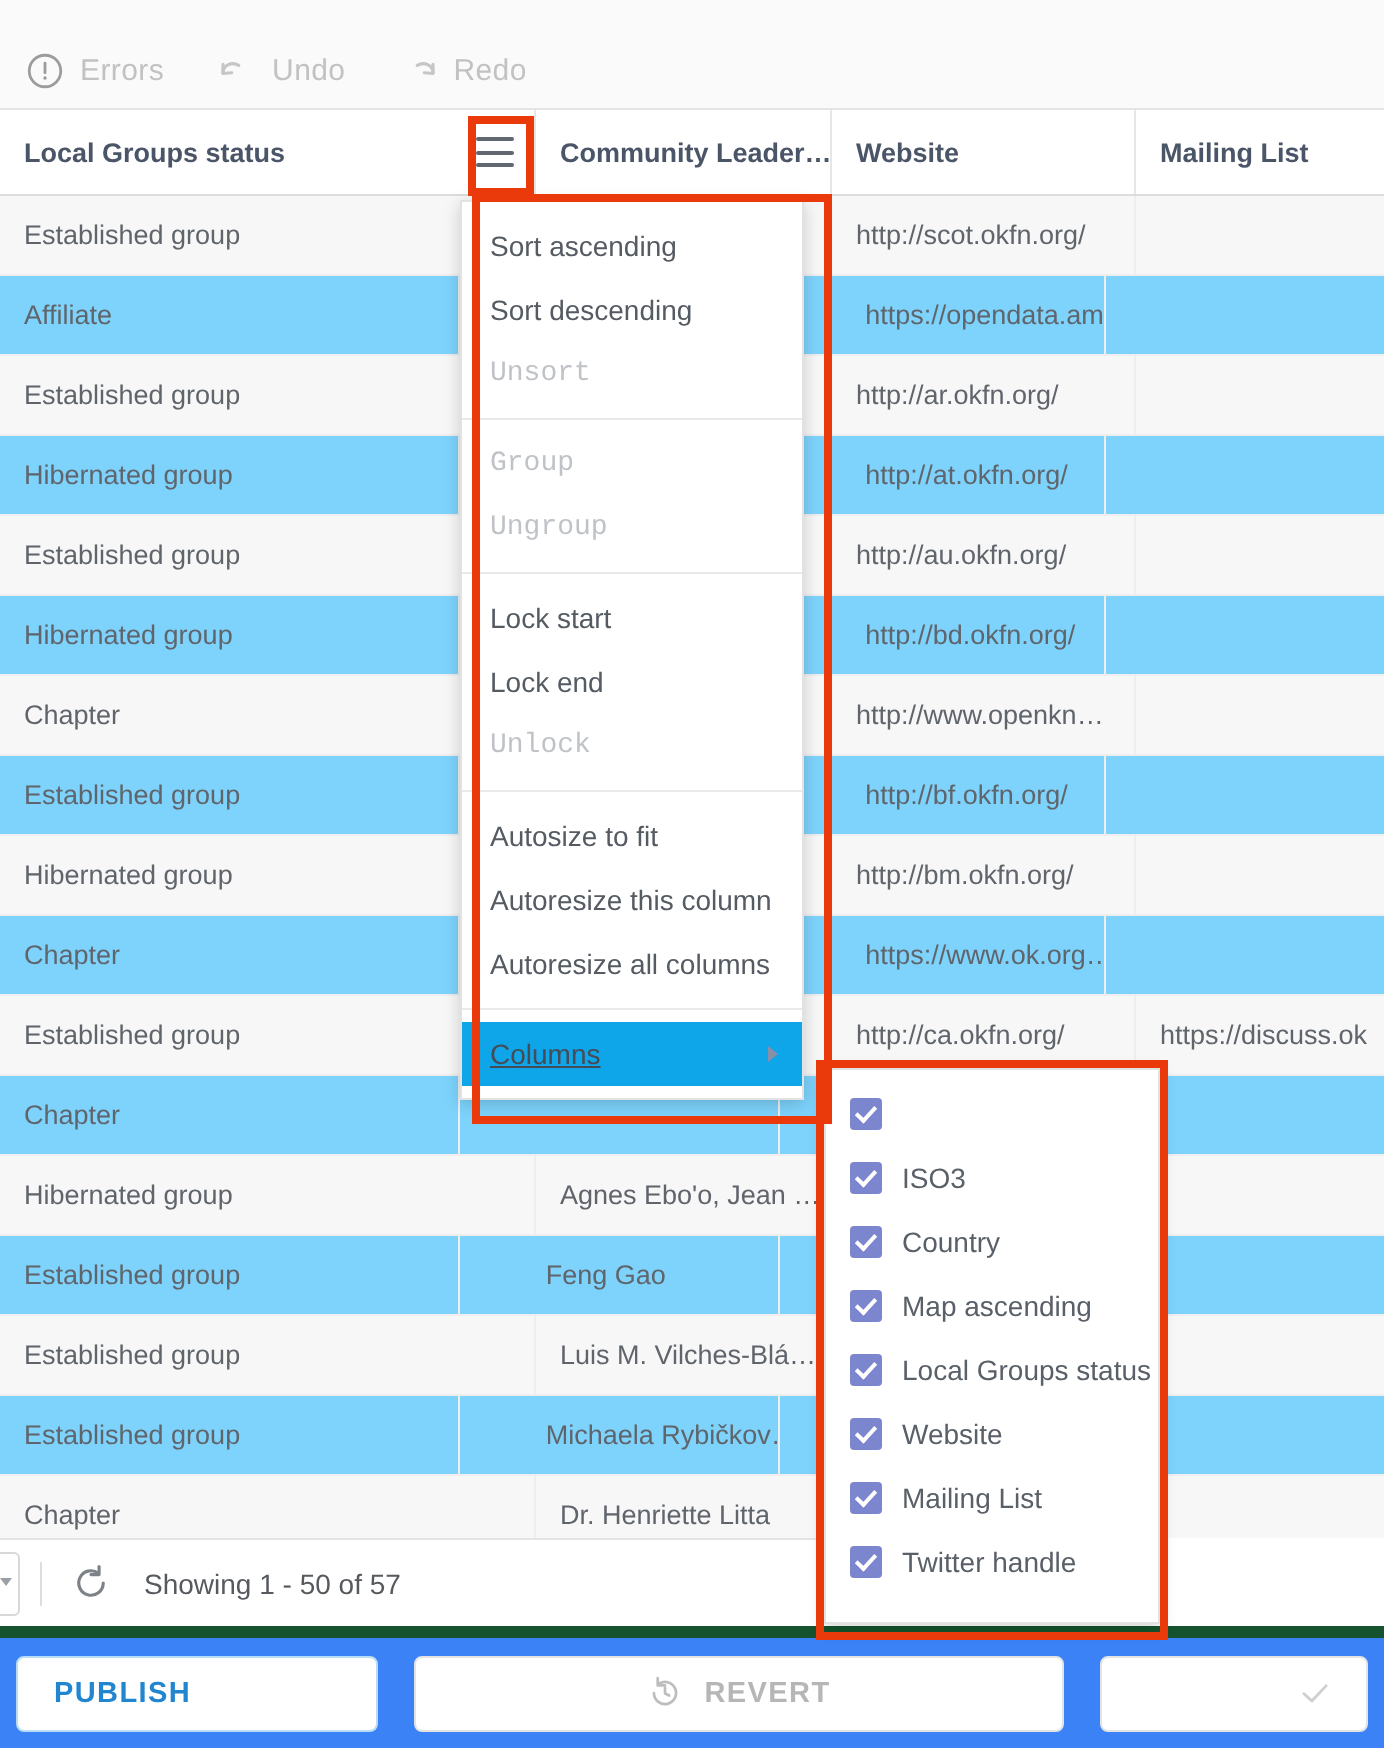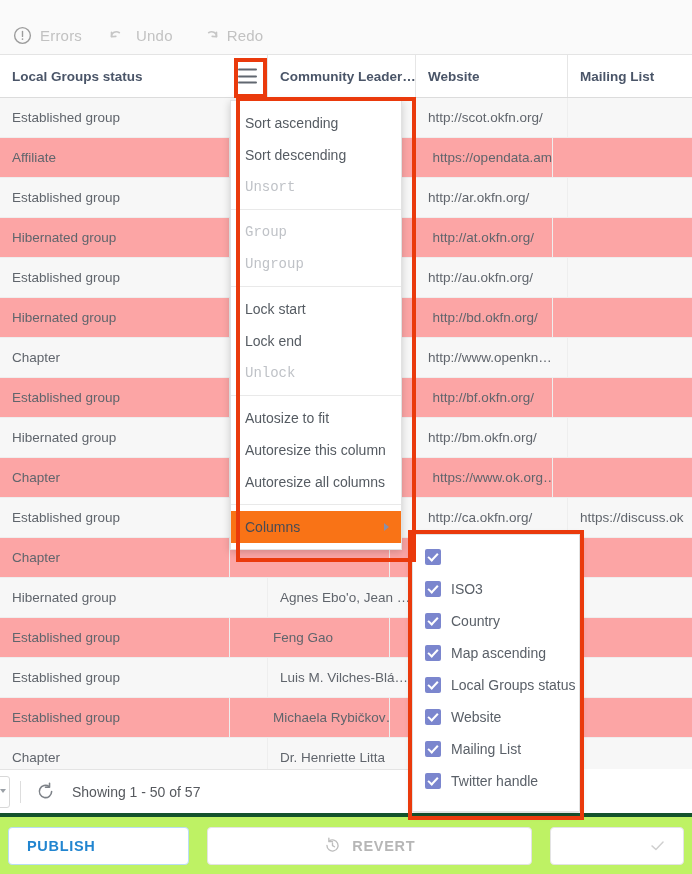--- a/index.html
+++ b/index.html
@@ -88,21 +88,21 @@
   }
   .burger i { display: block; height: 2px; background: #606770; border-radius: 1px; }
 
   .body-row {
     display: flex;
     height: 40px;
     box-sizing: border-box;
     border-bottom: 1px solid #eeeeee;
   }
   .body-row.odd  { background: #f7f7f7; }
-  .body-row.even { background: #fca5a5; gap: 31px; }
+  .body-row.even { background: #7dd3fc; gap: 31px; }
   .cell {
     display: flex;
     align-items: center;
     box-sizing: border-box;
     padding: 0 12px;
     font-size: 13.5px;
     color: #60656c;
     border-right: 1px solid #eeeeee;
     white-space: nowrap;
     overflow: hidden;
@@ -146,22 +146,22 @@
     margin-left: 16px;
     font-size: 14px;
     color: #56595e;
   }
 
   
   .actionbar {
     position: absolute;
     left: 0; top: 813px;
     width: 692px; height: 61px;
-    background: #bef264;
-    border-top: 4px solid #14532d;
+    background: #3b82f6;
+    border-top: 6px solid #14532d;
     display: flex;
     align-items: center;
     box-sizing: border-box;
     padding: 0 8px;
     gap: 18px;
   }
   .act-btn {
     height: 38px;
     border-radius: 4px;
     background: #fff;
@@ -212,23 +212,24 @@
     align-items: center;
     padding: 0 14px;
     font-size: 14px;
     color: #555b62;
     box-sizing: border-box;
     cursor: pointer;
     white-space: nowrap;
   }
   .ctx-item.disabled { color: #bfc2c7; cursor: default; font-family: Liberation Mono, monospace; }
   .ctx-item.active {
-    background: #f97316;
+    background: #0ea5e9;
     color: #474b55;
     position: relative;
+    text-decoration: underline;
   }
   .ctx-item.active:after {
     content: "";
     position: absolute;
     right: 12px; top: 50%;
     transform: translateY(-50%);
     border-top: 4px solid transparent;
     border-bottom: 4px solid transparent;
     border-left: 5px solid #8a8fa8;
   }

